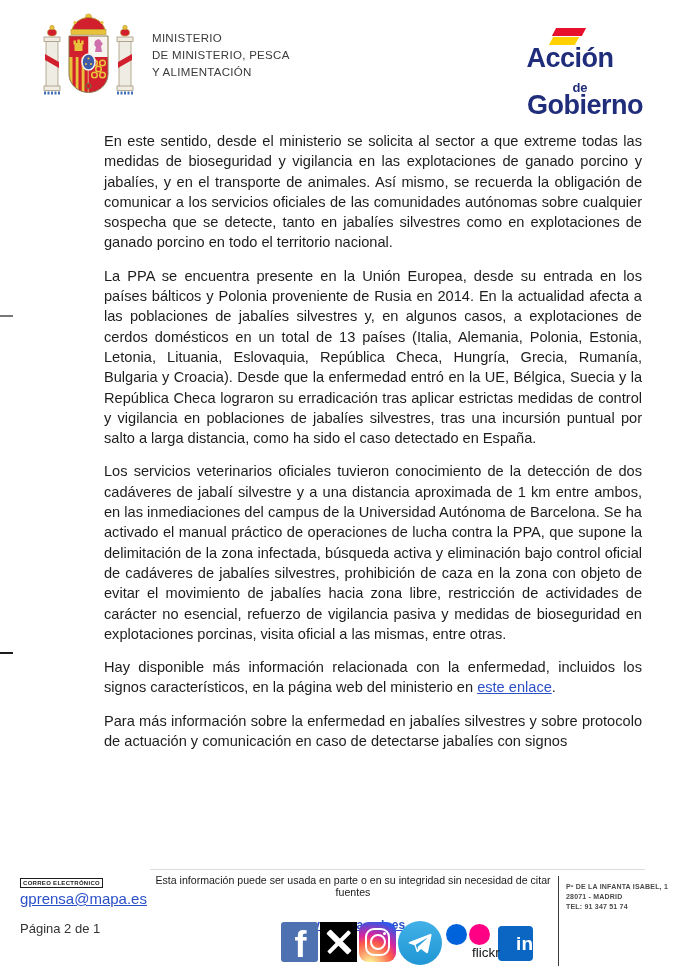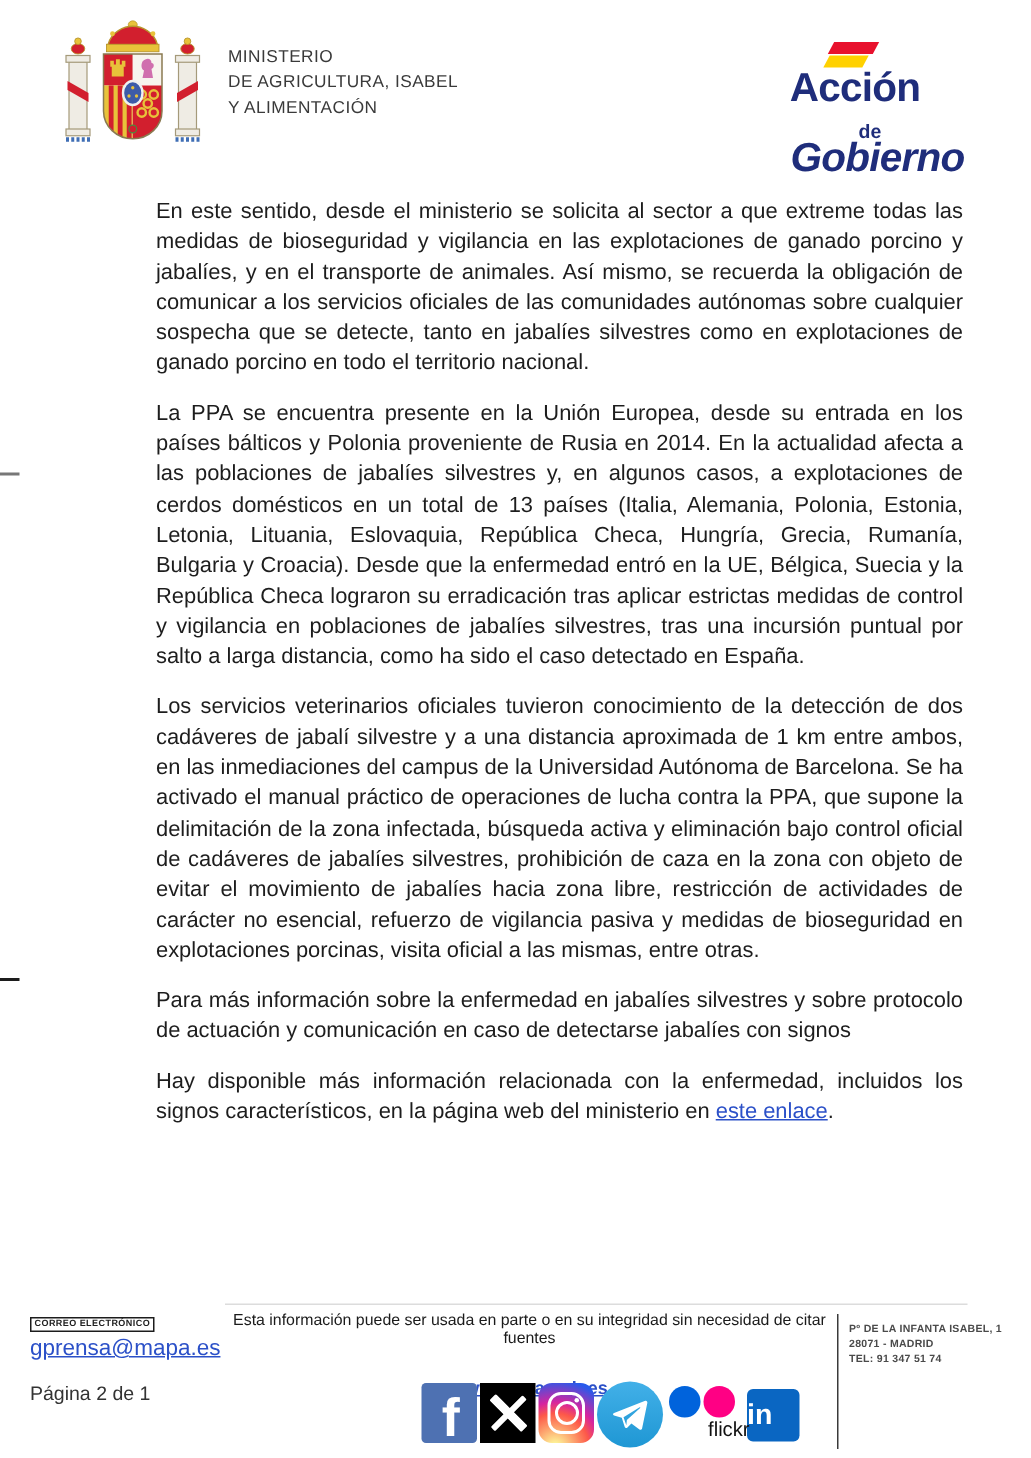--- a/index.html
+++ b/index.html
@@ -10,21 +10,21 @@
   .coat{position:absolute;left:36px;top:10px;}
   .ministry{position:absolute;left:152px;top:30px;font-size:11.5px;line-height:17px;color:#3a3a3a;letter-spacing:.3px;}
   .accion{position:absolute;left:497px;top:22px;color:#1f2d7b;}
   .accion-row1{display:flex;align-items:center;flex-direction:column;}
   .flag{width:30px;height:17px;margin-top:6px;margin-right:2px;position:relative;}
   .flag .bar{position:absolute;left:0;width:30px;height:8px;transform:skewX(-28deg);}
   .flag .bar.red{top:0;background:#e8112d;}
   .flag .bar.yellow{top:8.5px;background:#ffd100;width:26px;left:-3px;}
   .accion-big{font-size:27px;font-weight:bold;letter-spacing:-.5px;line-height:26px;}
   .accion-de{font-size:13px;font-weight:bold;margin-left:20px;margin-top:9px;}
-  .accion-row2{font-size:27px;font-weight:bold;letter-spacing:-.5px;line-height:25px;margin-left:30px;margin-top:-2px;font-style:italic;}
+  .accion-row2{font-size:27px;font-weight:bold;letter-spacing:-.5px;line-height:25px;margin-left:30px;margin-top:-2px;}
 
   
   .body-text{position:absolute;top:131px;left:104px;width:538px;font-size:14.6px;line-height:20.3px;color:#1d1d1d;}
   .body-text p{margin:0 0 13px 0;text-align:justify;}
   a.doc-link{color:#2b50c8;text-decoration:underline;cursor:pointer;}
 
   
   .fold-mark{position:absolute;left:0;width:13px;height:2px;}
   .fold-1{top:315px;background:#777;}
   .fold-2{top:652px;background:#1c1c1c;}
@@ -57,21 +57,21 @@
   .ig-frame{position:absolute;inset:6px;border:2.4px solid #fff;border-radius:9px;}
   .ig-lens{position:absolute;left:50%;top:50%;width:12px;height:12px;border:2.4px solid #fff;border-radius:50%;transform:translate(-50%,-50%);}
   .ig-dot{position:absolute;right:10px;top:10px;width:3px;height:3px;background:#fff;border-radius:50%;}
   .tg{width:44px;height:44px;margin-top:-1px;border-radius:50%;background:linear-gradient(180deg,#42b0e8,#1f97d4);position:relative;flex:none;}
   .tg svg{position:absolute;left:50%;top:50%;transform:translate(-50%,-50%);}
   .flickr{width:52px;flex:none;position:relative;height:44px;}
   .fl-dot{position:absolute;top:2px;width:21px;height:21px;border-radius:50%;}
   .fl-blue{left:2px;background:#0063dc;}
   .fl-pink{left:25px;background:#ff0084;}
   .fl-label{position:absolute;top:23px;left:8px;font-size:13.5px;color:#111;margin-left:20px;}
-  .li{width:35px;height:35px;margin-top:4px;border-radius:4px;background:#0a66c2;display:flex;align-items:center;justify-content:flex-start;flex:none;}
+  .li{width:35px;height:35px;margin-top:4px;border-radius:4px;background:#0a66c2;display:flex;align-items:center;justify-content:flex-end;flex:none;}
   .li span{color:#fff;font-size:19px;font-weight:bold;}
 </style>
 </head>
 <body>
 
 <div class="letterhead">
 
   <div class="coat">
     <svg width="105" height="98" viewBox="0 0 105 98">
 
@@ -131,43 +131,43 @@
       <g fill="#e8c23a">
           <circle cx="52.5" cy="48.5" r="1.1"></circle>
           <circle cx="50" cy="54" r="1.1"></circle>
           <circle cx="55" cy="54" r="1.1"></circle>
         </g>
     </svg>
   </div>
 
   <div class="ministry">
     <div>MINISTERIO</div>
-    <div>DE AGRICULTURA, ISABEL</div>
+    <div>DE MINISTERIO, PESCA</div>
     <div>Y ALIMENTACIÓN</div>
   </div>
 
   <div class="accion">
     <div class="accion-row1">
       <div class="flag">
         <div class="bar red"></div>
         <div class="bar yellow"></div>
       </div>
       <span class="accion-big">Acción</span>
       <span class="accion-de">de</span>
     </div>
     <div class="accion-row2">Gobierno</div>
   </div>
 </div>
 
 <main class="body-text">
   <p>En este sentido, desde el ministerio se solicita al sector a que extreme todas las medidas de bioseguridad y vigilancia en las explotaciones de ganado porcino y jabalíes, y en el transporte de animales. Así mismo, se recuerda la obligación de comunicar a los servicios oficiales de las comunidades autónomas sobre cualquier sospecha que se detecte, tanto en jabalíes silvestres como en explotaciones de ganado porcino en todo el territorio nacional.</p>
   <p>La PPA se encuentra presente en la Unión Europea, desde su entrada en los países bálticos y Polonia proveniente de Rusia en 2014. En la actualidad afecta a las poblaciones de jabalíes silvestres y, en algunos casos, a explotaciones de cerdos domésticos en un total de 13 países (Italia, Alemania, Polonia, Estonia, Letonia, Lituania, Eslovaquia, República Checa, Hungría, Grecia, Rumanía, Bulgaria y Croacia). Desde que la enfermedad entró en la UE, Bélgica, Suecia y la República Checa lograron su erradicación tras aplicar estrictas medidas de control y vigilancia en poblaciones de jabalíes silvestres, tras una incursión puntual por salto a larga distancia, como ha sido el caso detectado en España.</p>
   <p>Los servicios veterinarios oficiales tuvieron conocimiento de la detección de dos cadáveres de jabalí silvestre y a una distancia aproximada de 1 km entre ambos, en las inmediaciones del campus de la Universidad Autónoma de Barcelona. Se ha activado el manual práctico de operaciones de lucha contra la PPA, que supone la delimitación de la zona infectada, búsqueda activa y eliminación bajo control oficial de cadáveres de jabalíes silvestres, prohibición de caza en la zona con objeto de evitar el movimiento de jabalíes hacia zona libre, restricción de actividades de carácter no esencial, refuerzo de vigilancia pasiva y medidas de bioseguridad en explotaciones porcinas, visita oficial a las mismas, entre otras.</p>
+  <p><span>Hay disponible más información relacionada con la enfermedad, incluidos los signos característicos, en la página web del ministerio en </span><a class="doc-link" href="#">este enlace</a><span>.</span></p>
   <p>Para más información sobre la enfermedad en jabalíes silvestres y sobre protocolo de actuación y comunicación en caso de detectarse jabalíes con signos</p>
-  <p><span>Hay disponible más información relacionada con la enfermedad, incluidos los signos característicos, en la página web del ministerio en </span><a class="doc-link" href="#">este enlace</a><span>.</span></p>
 </main>
 
 <div class="fold-mark fold-1"></div>
 <div class="fold-mark fold-2"></div>
 
 <div class="footer-rule"></div>
 <div class="footer-vline"></div>
 
 <div class="f-left">
   <span class="email-label">CORREO ELECTRÓNICO</span>

